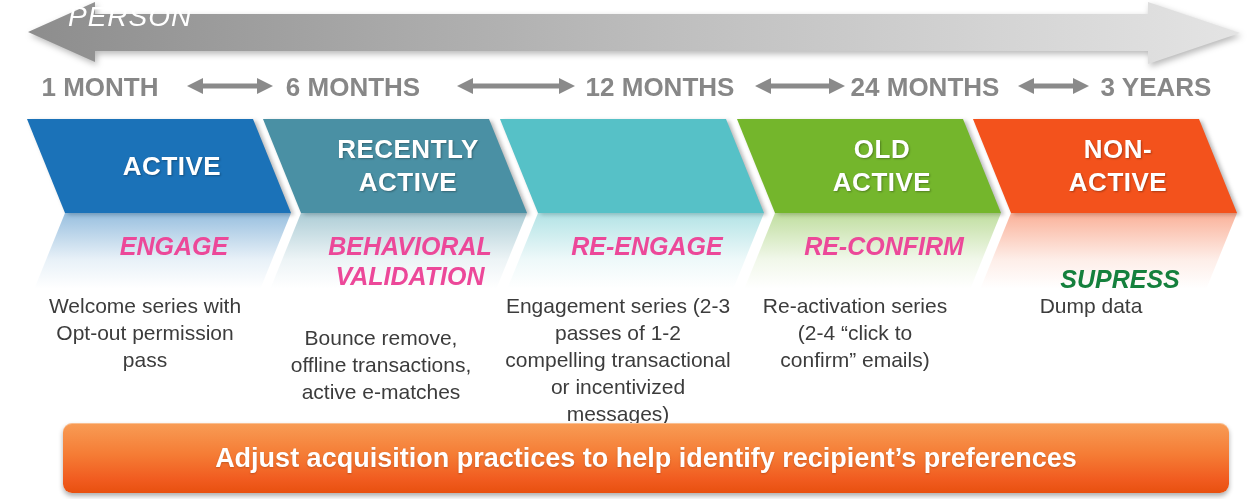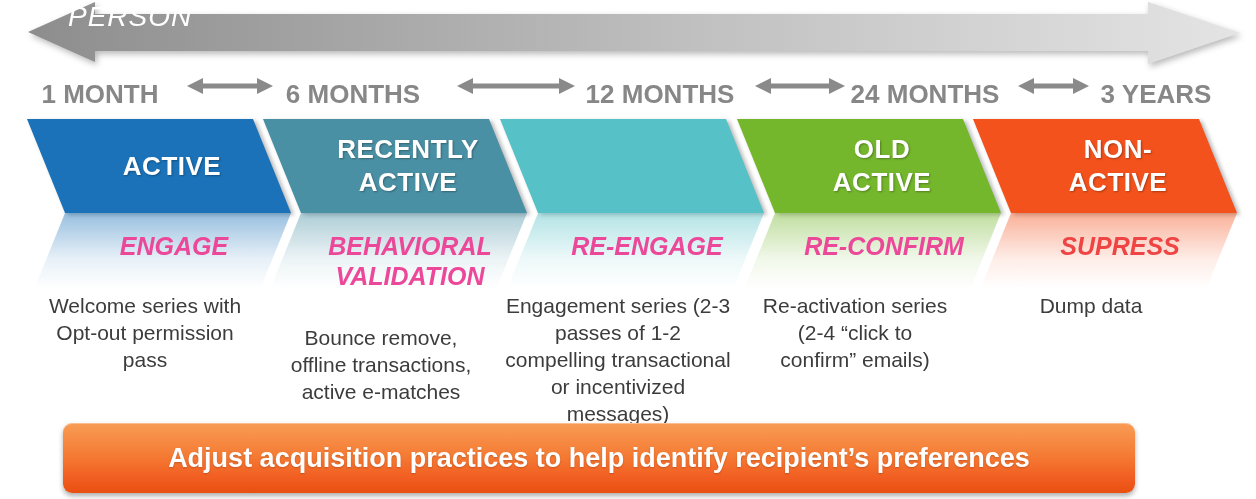--- a/index.html
+++ b/index.html
@@ -8,21 +8,21 @@
 
   
   .spectrum-svg{position:absolute;left:0;top:0;filter:drop-shadow(2px 3px 3px rgba(0,0,0,.28));}
   .person-label{position:absolute;left:68px;top:1px;font-size:28px;font-style:italic;
                 color:#ffffff;letter-spacing:1px;}
   .spamtrap-label{position:absolute;left:1052px;top:22px;font-size:28px;font-style:italic;
                   color:#b3b3b3;letter-spacing:1px;text-shadow:0 0 1px #9c9c9c;}
 
   
   .milestone{position:absolute;top:72px;transform:translateX(-50%);white-space:nowrap;
-             font-size:26px;font-weight:bold;color:#878787;margin-top:7px;}
+             font-size:26px;font-weight:bold;color:#878787;}
   .range-arrow{position:absolute;top:77px;}
 
   
   .chev{position:absolute;top:119px;width:264px;height:94px;
         filter:drop-shadow(3px 2px 2px rgba(90,90,90,.45));}
   .chev-fill{width:100%;height:100%;
              clip-path:polygon(0 0,calc(100% - 38px) 0,100% 100%,38px 100%);}
   .chev1{left:27px;}  .chev1 .chev-fill{background:#1b72b8;}
   .chev2{left:263px;} .chev2 .chev-fill{background:#4a90a4;}
   .chev3{left:500px;} .chev3 .chev-fill{background:#56c1c7;}
@@ -42,28 +42,28 @@
   .stage-title{position:absolute;top:119px;height:94px;width:226px;display:flex;
                align-items:center;justify-content:center;text-align:center;
                white-space:pre-line;color:#fff;font-weight:bold;font-size:26px;
                line-height:33px;letter-spacing:.5px;text-shadow:1px 1px 2px rgba(0,0,0,.3);}
   .t1{left:59px;} .t2{left:295px;} .t3{left:532px;} .t4{left:769px;} .t5{left:1005px;}
 
   .stage-action{position:absolute;top:231px;width:226px;text-align:center;white-space:pre-line;
                 font-size:25px;font-weight:bold;font-style:italic;line-height:30px;
                 color:#ec4899;}
   .a1{left:61px;} .a2{left:297px;} .a3{left:534px;} .a4{left:771px;} .a5{left:1007px;}
-  .a5{color:#ef4444;}
+  .a5{color:#15803d;margin-top:33px;}
 
   .stage-desc{position:absolute;top:292px;width:226px;text-align:center;white-space:pre;
               font-size:21px;line-height:27px;color:#3c3c3c;}
   .d1{left:32px;} .d2{left:268px;margin-top:32px;} .d3{left:505px;} .d4{left:742px;} .d5{left:978px;}
 
   
-  .banner{position:absolute;left:63px;top:423px;width:1072px;height:70px;border-radius:9px;
+  .banner{position:absolute;left:63px;top:423px;width:1166px;height:70px;border-radius:9px;
           display:flex;align-items:center;justify-content:center;
           background:linear-gradient(to bottom,#f89c55 0%,#f57c35 45%,#f15c20 80%,#e8500f 100%);
           box-shadow:0 3px 5px rgba(0,0,0,.32), inset 0 1px 0 rgba(255,255,255,.35);}
   .banner-text{color:#ffffff;font-size:27px;font-weight:bold;text-shadow:0 1px 2px rgba(0,0,0,.2);}
 </style>
 </head>
 <body>
 
 <div class="canvas">
 

